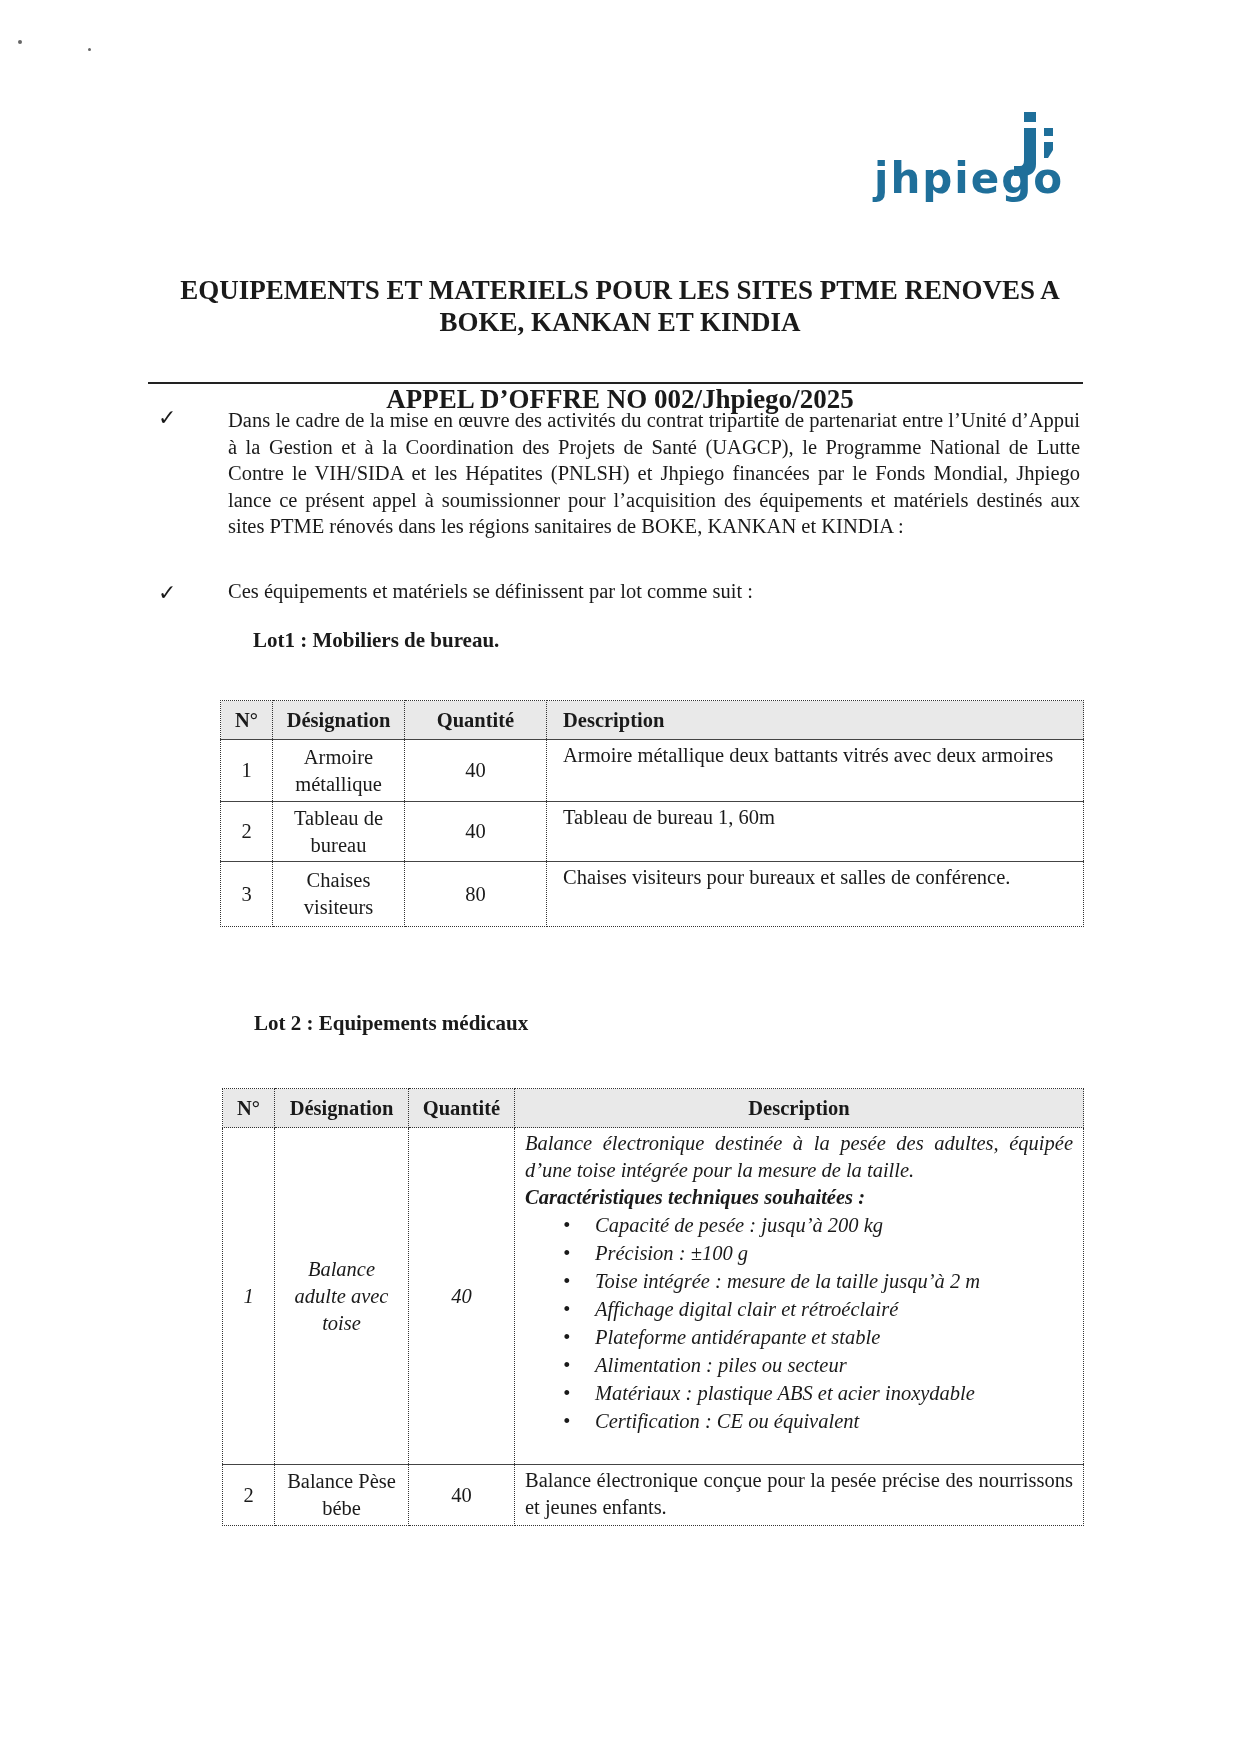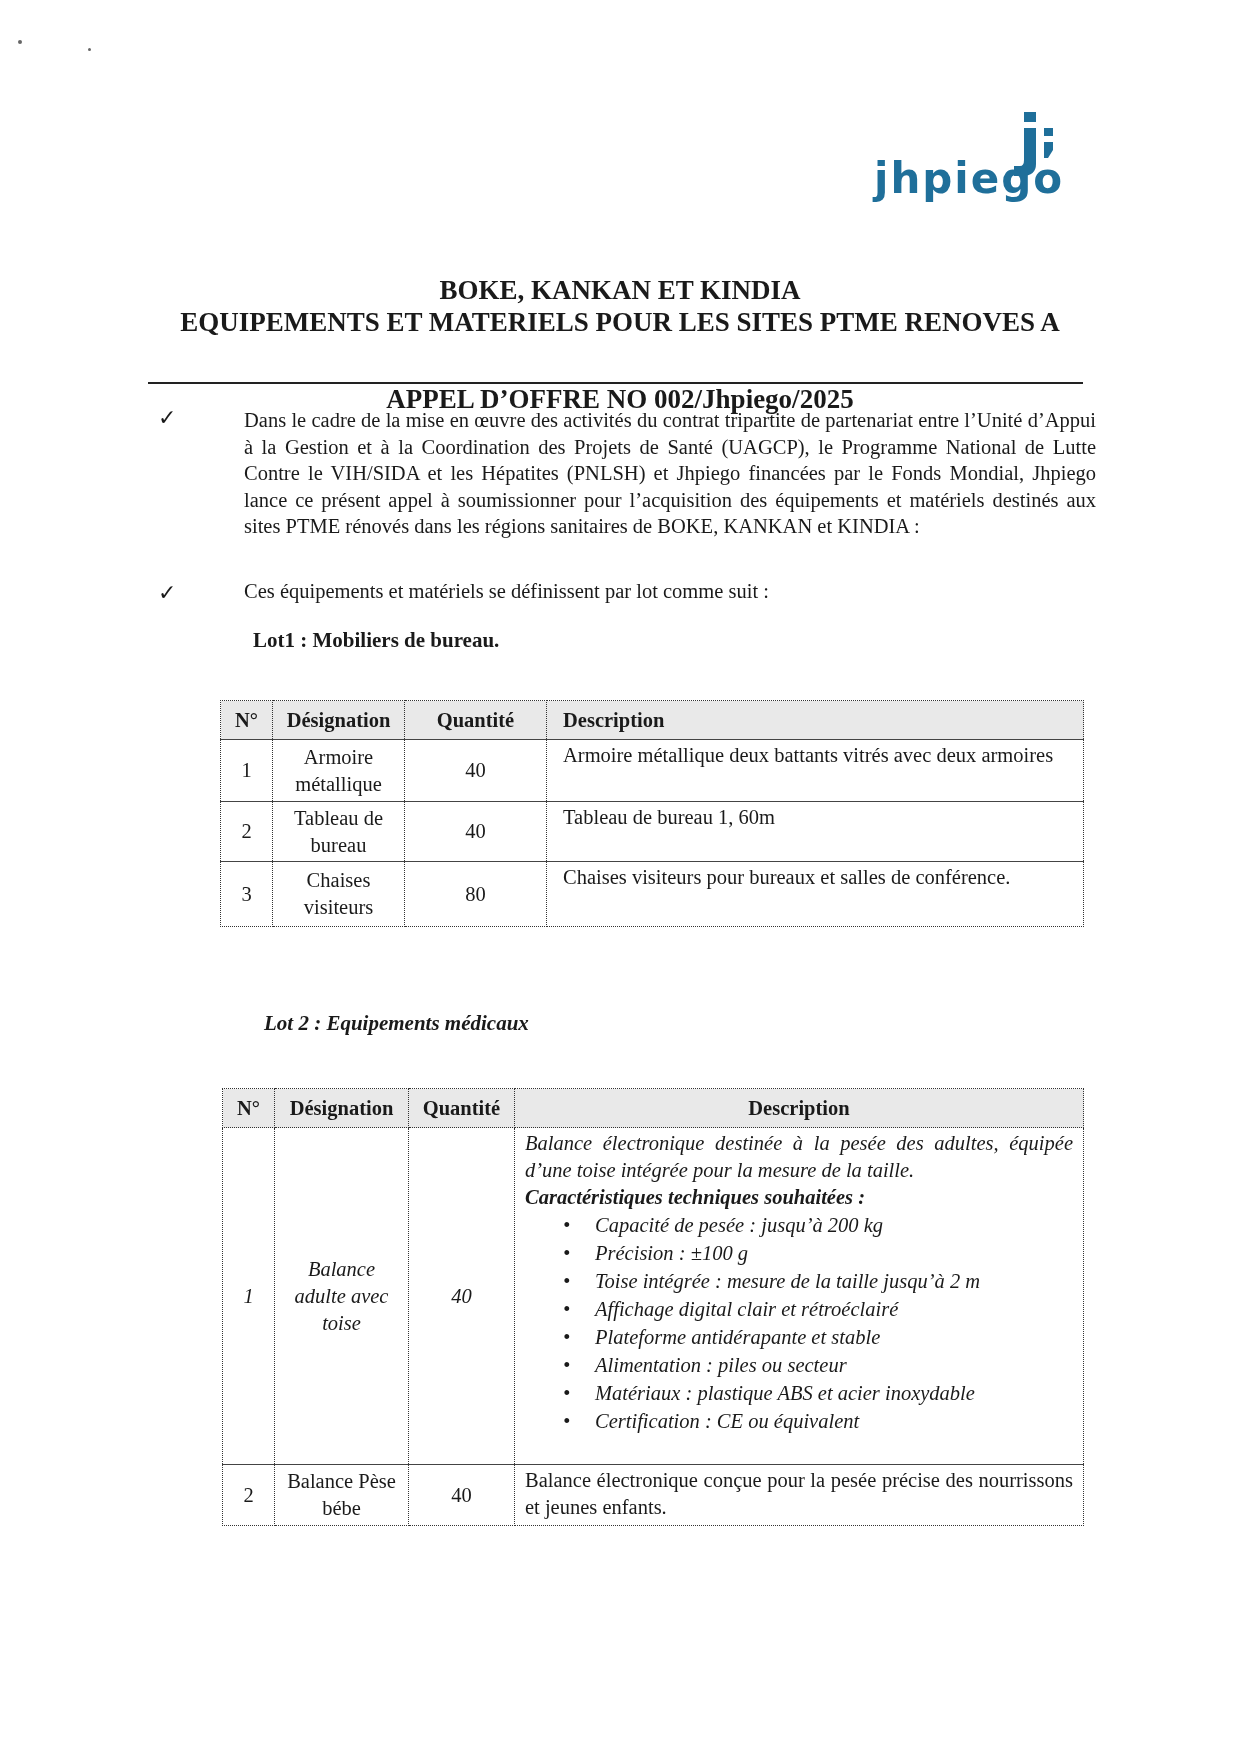--- a/index.html
+++ b/index.html
@@ -16,31 +16,31 @@
   .title {
     position: absolute; left: 140px; width: 960px; text-align: center;
     font-weight: bold; font-size: 27px; line-height: 32px;
   }
   .t1 { top: 274px; }
   .t3 { top: 345px; margin-top: 38px; }
   .rule { position: absolute; left: 148px; top: 382px; width: 935px; height: 2px; background: #222; }
 
   .check { position: absolute; left: 158px; font-size: 22px; }
   .para {
-    position: absolute; left: 244px; width: 852px; font-size: 20.5px; line-height: 26.5px;
+    position: absolute; left: 228px; width: 852px; font-size: 20.5px; line-height: 26.5px;
     text-align: justify;
   }
   .p1 { top: 407px; }
   .p2 { top: 578px; }
   .ck1 { top: 405px; }
   .ck2 { top: 580px; }
 
   .lot { position: absolute; font-weight: bold; font-size: 21px; }
   .lot1 { left: 253px; top: 628px; }
-  .lot2 { left: 264px; top: 1011px; font-style: italic; }
+  .lot2 { left: 254px; top: 1011px; }
 
   table { position: absolute; border-collapse: collapse; font-size: 20.5px; }
   td, th {
     border: 1px dotted #333; vertical-align: middle; padding: 0 6px; line-height: 27px;
   }
   th { font-weight: bold; background: #e9e9e9; }
   .tab1 { left: 220px; top: 700px; width: 864px; }
   .tab1 th { height: 38px; }
   .tab1 th.desc { text-align: left; padding-left: 16px; }
   .tab1 tr.r1 td { height: 59px; }
@@ -73,22 +73,22 @@
   <svg class="mark" viewBox="0 0 60 70">
     <rect x="14" y="2" width="12" height="10" fill="#1f6f9a"></rect>
     <path d="M14 18 H26 V54 Q26 66 12 66 H4 V56 H10 Q14 56 14 50 Z" fill="#1f6f9a"></path>
     <rect x="34" y="18" width="9" height="8" fill="#1f6f9a"></rect>
     <path d="M34 32 H43 V40 L38 48 H34 Z" fill="#1f6f9a"></path>
   </svg>
   <div class="word">jhpiego</div>
 </div>
 
 <div class="title t1">
+  <div>EQUIPEMENTS ET MATERIELS POUR LES SITES PTME RENOVES A</div>
   <div>BOKE, KANKAN ET KINDIA</div>
-  <div>EQUIPEMENTS ET MATERIELS POUR LES SITES PTME RENOVES A</div>
 </div>
 <div class="title t3">APPEL D’OFFRE NO 002/Jhpiego/2025</div>
 <div class="rule"></div>
 
 <div class="check ck1">✓</div>
 <div class="para p1">Dans le cadre de la mise en œuvre des activités du contrat tripartite de partenariat entre l’Unité d’Appui à la Gestion et à la Coordination des Projets de Santé (UAGCP), le Programme National de Lutte Contre le VIH/SIDA et les Hépatites (PNLSH) et Jhpiego financées par le Fonds Mondial, Jhpiego lance ce présent appel à soumissionner pour l’acquisition des équipements et matériels destinés aux sites PTME rénovés dans les régions sanitaires de BOKE, KANKAN et KINDIA :</div>
 <div class="check ck2">✓</div>
 <div class="para p2">Ces équipements et matériels se définissent par lot comme suit :</div>
 
 <div class="lot lot1">Lot1 : Mobiliers de bureau.</div>

